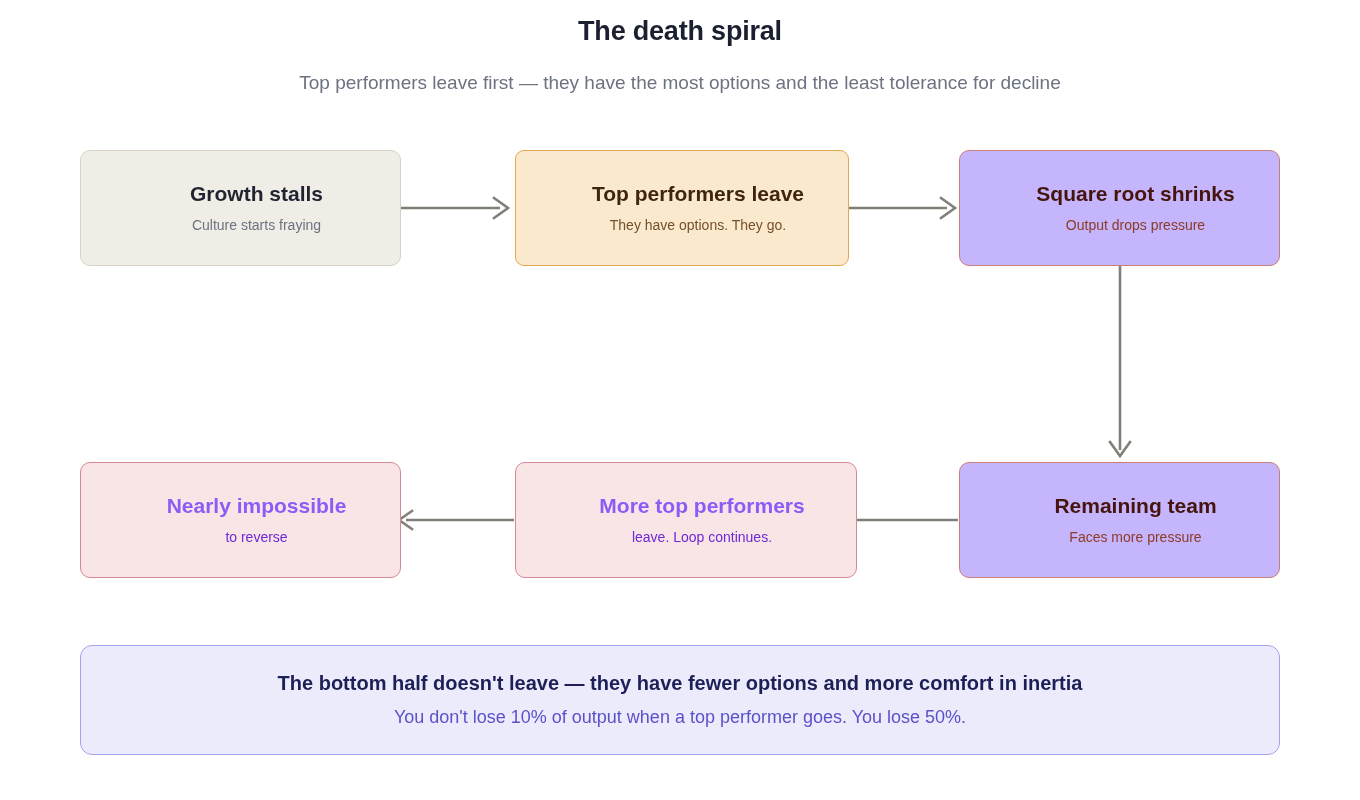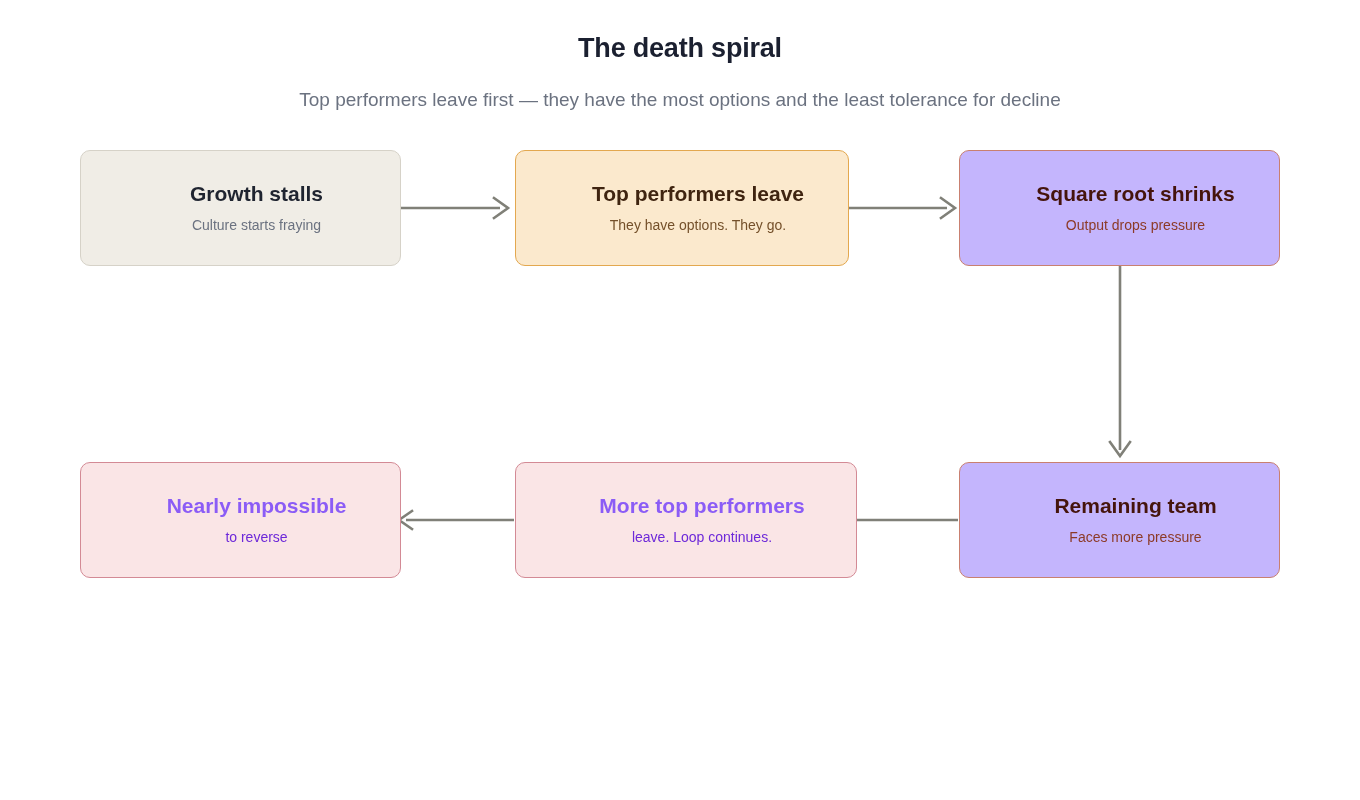--- a/index.html
+++ b/index.html
@@ -26,21 +26,21 @@
   
   .header {
     position: absolute;
     top: 0;
     left: 0;
     width: 1360px;
     text-align: center;
   }
   .title {
     margin: 0;
-    padding-top: 33px;
+    padding-top: 16px;
     font-size: 27px;
     font-weight: bold;
     color: #1b2030;
     letter-spacing: -0.2px;
   }
   .subtitle {
     margin: 12px;
     padding-top: 13px;
     font-size: 19px;
     font-weight: normal;
@@ -94,20 +94,21 @@
   .n-neutral {
     background: #f0ede6;
     border-color: #d6d2c8;
   }
   .n-neutral .node-title { color: #1f2430; }
   .n-neutral .node-sub   { color: #6b7280; }
 
   .n-amber {
     background: #fbe9cd;
     border-color: #e3a84f;
+    border-radius: 9px;
   }
   .n-amber .node-title { color: #3f2410; }
   .n-amber .node-sub   { color: #74502a; }
 
   .n-peach {
     background: #c4b5fd;
     border-color: #c98070;
   }
   .n-peach .node-title { color: #45140c; }
   .n-peach .node-sub   { color: #8c3a27; }
@@ -214,14 +215,18 @@
       <div class="node-sub">leave. Loop continues.</div>
     </div>
 
     <div class="node n-peach" style="left:959px; top:462px; width:321px; height:116px;">
       <div class="node-title">Remaining team</div>
       <div class="node-sub">Faces more pressure</div>
     </div>
 
   </div>
 
+  <div class="callout">
+    <div class="callout-head">The bottom half doesn't leave — they have fewer options and more comfort in inertia</div>
+    <div class="callout-sub">You don't lose 10% of output when a top performer goes. You lose 50%.</div>
+  </div>
 
 </div>
 
 </body></html>

